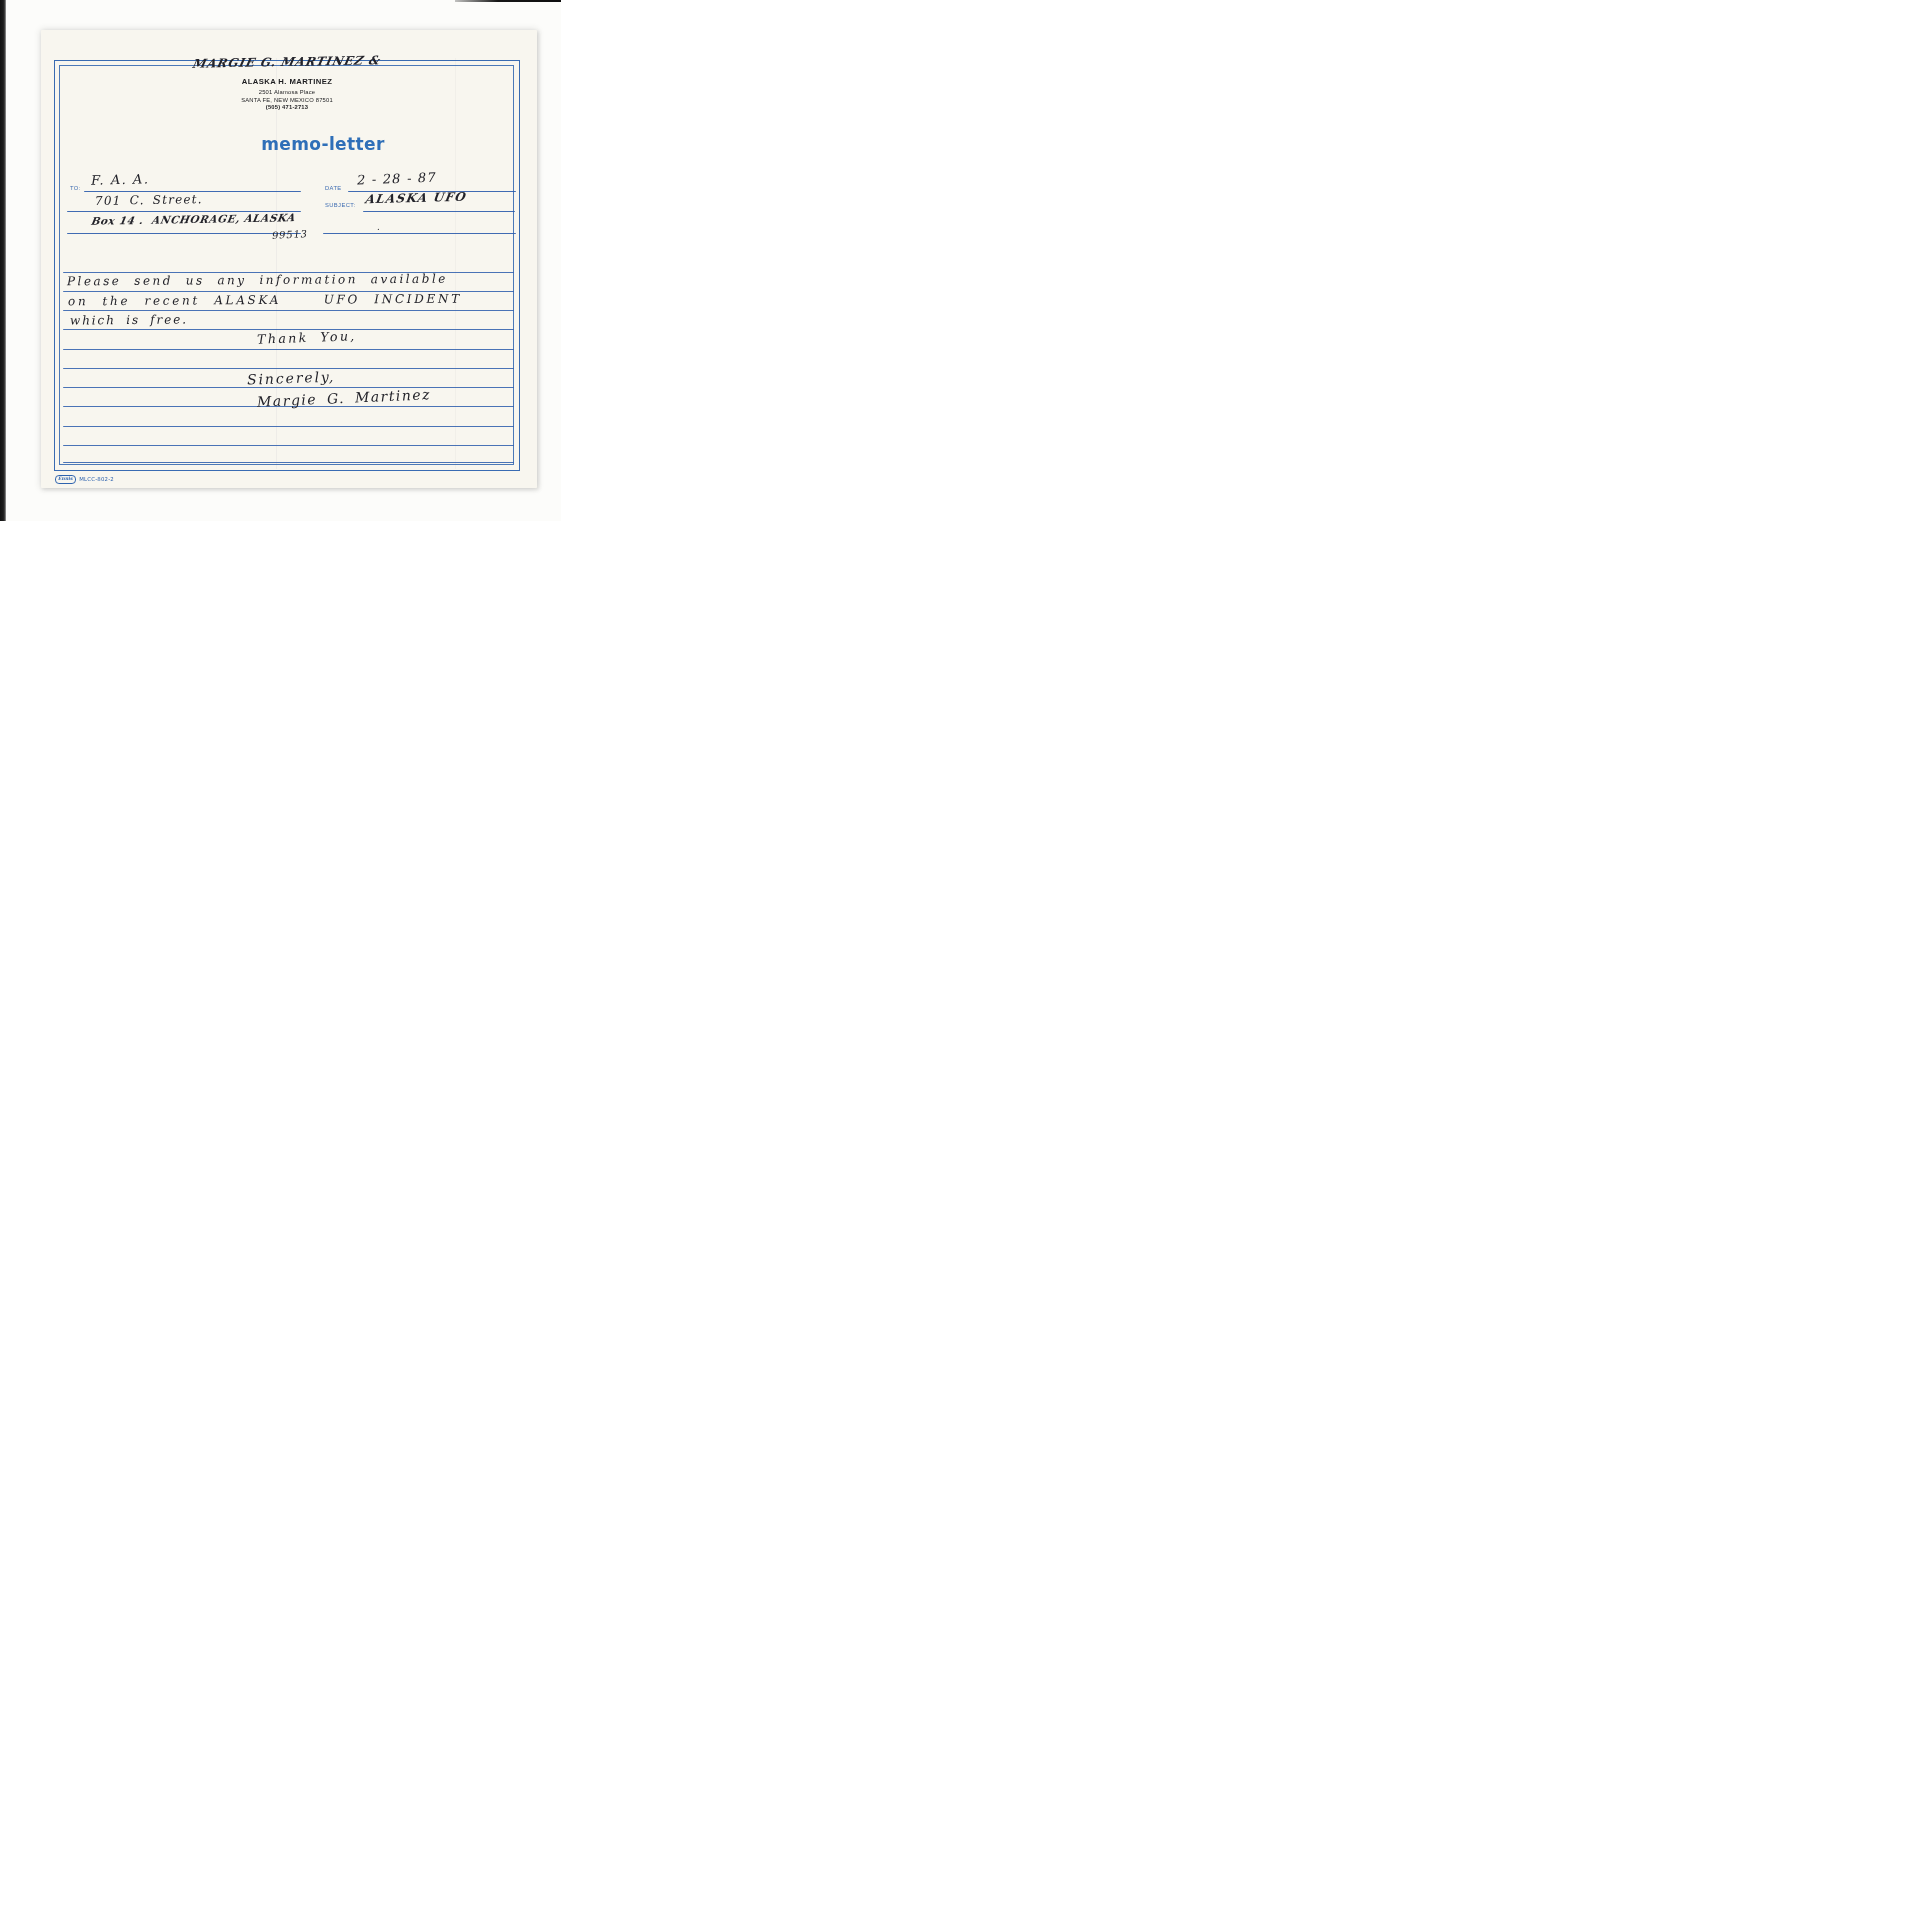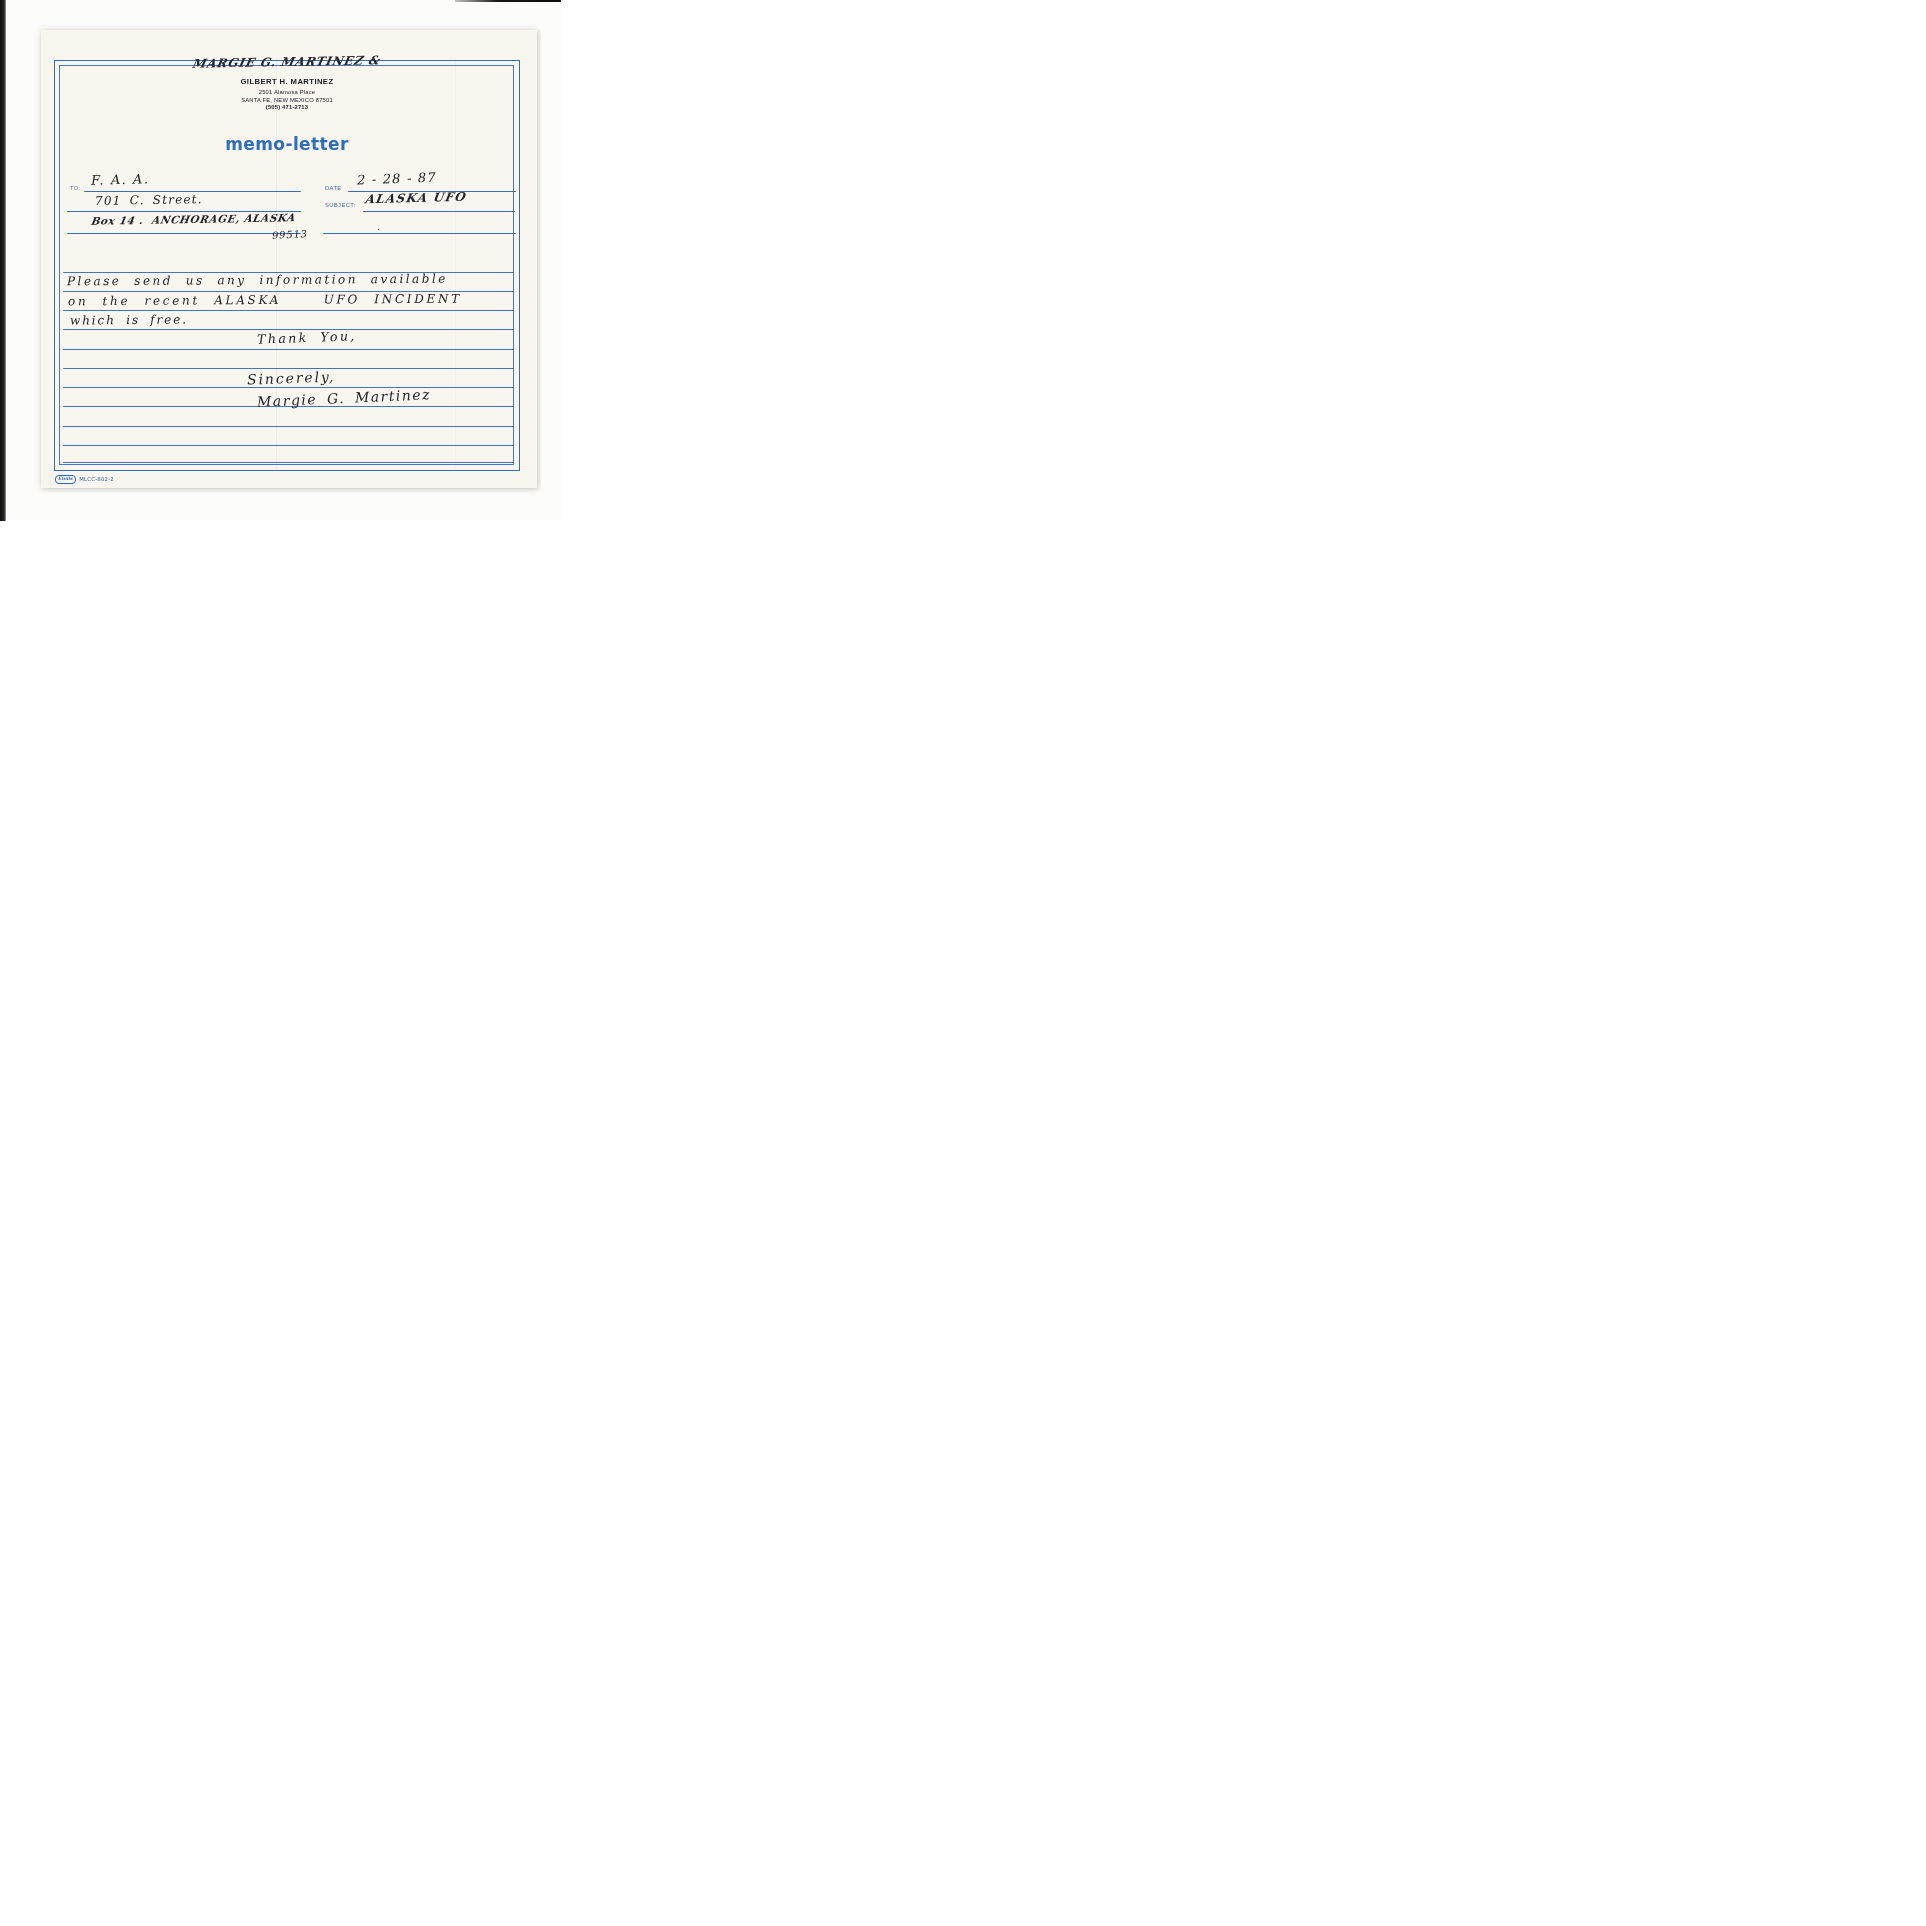--- a/index.html
+++ b/index.html
@@ -48,21 +48,21 @@
   }
   .hw-caps{font-weight:600;transform:skewX(-10deg);}
   .printed{color:#1d1d20;}
   .name-printed{top:77px;font-size:7.7px;font-weight:bold;letter-spacing:0.4px;}
   .addr1{top:89px;font-size:5.8px;letter-spacing:0.2px;}
   .addr2{top:97px;font-size:5.8px;letter-spacing:0.2px;}
   .phone{top:104px;font-size:5.8px;font-weight:bold;letter-spacing:0.2px;}
   .hw-name{top:56px;font-size:12px;letter-spacing:0.8px;}
   .memo-title{
     top:134px;font-size:17px;font-weight:bold;color:var(--title-blue);
-    font-family:"DejaVu Sans",sans-serif;letter-spacing:0.4px;
+    font-family:"DejaVu Sans",sans-serif;letter-spacing:0.4px;padding-left:36px;
   }
   
   .flabel{color:var(--label-blue);font-size:5.8px;letter-spacing:0.4px;}
   .fill-line,.rule{height:1.2px;background:var(--rule-blue);opacity:.9;border-radius:0.4px;}
   .rule{height:0.8px;opacity:.85;}
   
   .footer{left:55px;top:475px;display:flex;align-items:center;gap:3.1px;}
   .ennis-pill{
     border:0.8px solid var(--border-blue);border-radius:3.9px;padding:0 2.3px 0.4px 2.3px;
     color:var(--border-blue);font-family:"DejaVu Serif",serif;
@@ -81,21 +81,21 @@
   <div class="abs paper"></div>
 
   <div class="abs crease" style="left:276px;top:58px;height:411px;"></div>
   <div class="abs crease" style="left:455px;top:58px;height:411px;opacity:.7;"></div>
 
   <div class="abs frame outer"></div>
   <div class="abs frame inner"></div>
 
   <div class="abs header-zone">
     <div class="hw hw-caps hw-name" style="transform:skewX(-14deg) rotate(-1deg);">MARGIE G. MARTINEZ &amp;</div>
-    <div class="printed name-printed">GILBERT H. MARTINEZ</div>
+    <div class="printed name-printed">ALASKA H. MARTINEZ</div>
     <div class="printed addr1">2501 Alamosa Place</div>
     <div class="printed addr2">SANTA FE, NEW MEXICO 87501</div>
     <div class="printed phone">(505) 471-2713</div>
     <div class="memo-title">memo-letter</div>
   </div>
 
   <div class="abs flabel" style="left:70px;top:185px;">TO:</div>
   <div class="abs fill-line" style="left:84px;top:191px;width:217px;"></div>
   <div class="abs hw" style="left:91px;top:173px;font-size:13px;letter-spacing:1.5px;transform:rotate(-1.5deg);">F. A. A.</div>
   <div class="abs fill-line" style="left:67px;top:211px;width:234px;"></div>

